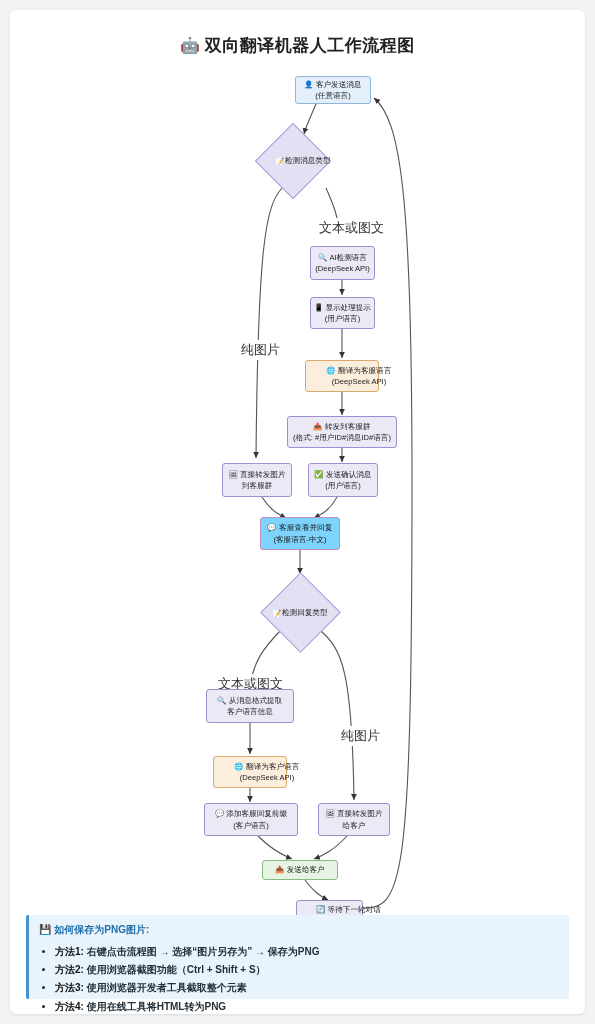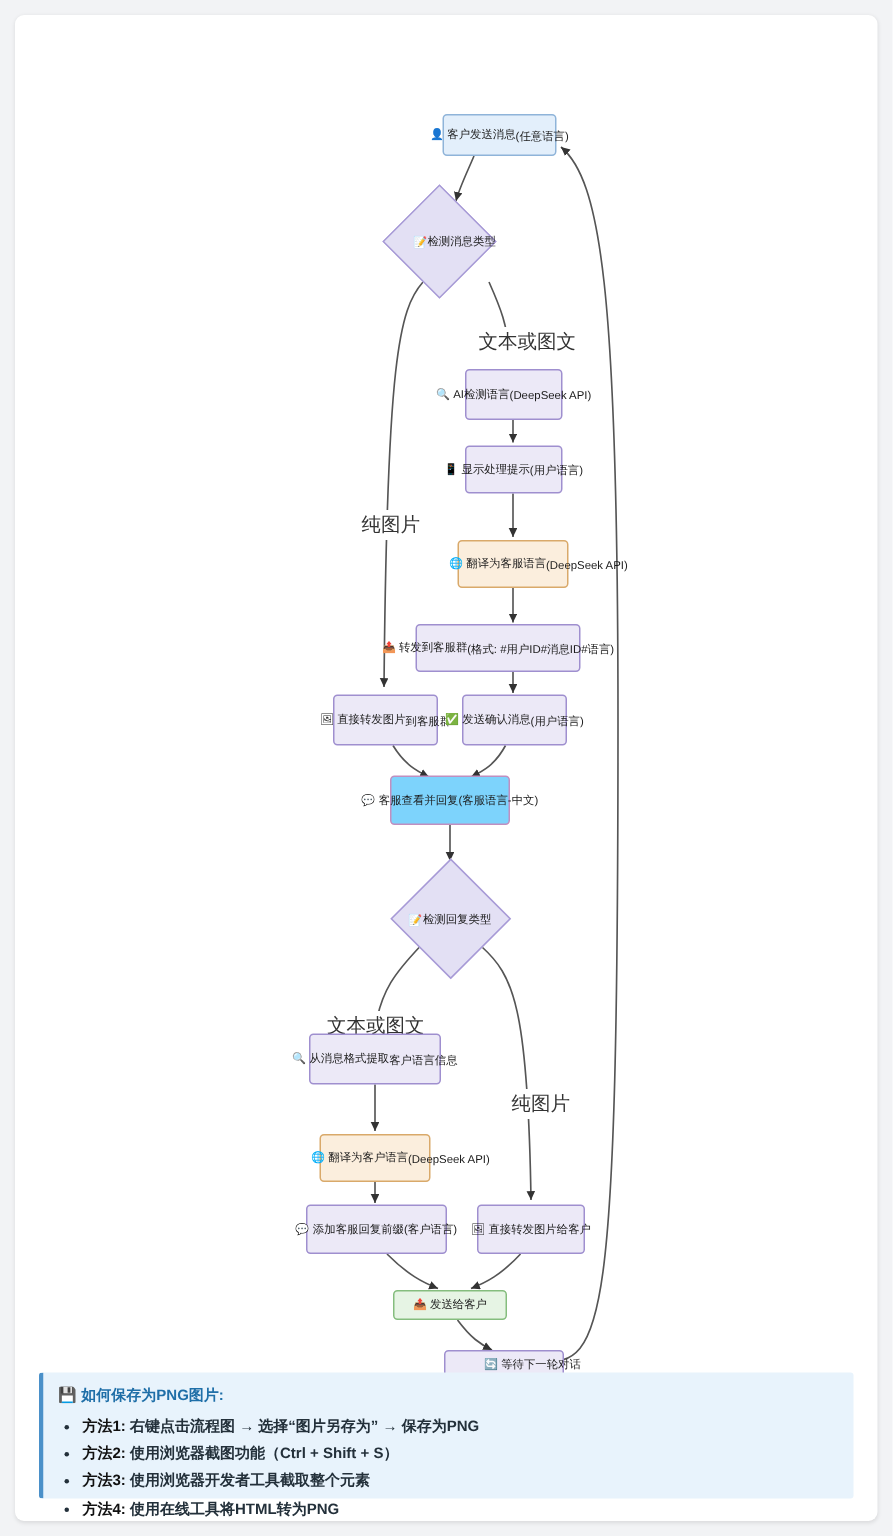--- a/index.html
+++ b/index.html
@@ -32,21 +32,21 @@
   .node {
     position:absolute;
     border:1px solid #9f8fcf;
     background:#ece9f7;
     border-radius:3px;
     font-size:7.6px;
     color:#1b1b1b;
     line-height:1.45;
     text-align:center;
     padding:3px 6px;
-    display:flex; flex-direction:row;
+    display:flex; flex-direction:column;
     align-items:center; justify-content:center;
     white-space:nowrap;
   }
   .node .ln { display:block; }
   .node .ico { font-size:7.5px; margin-right:2px; }
 
   .n-blue   { background:#e3effb; border-color:#8fb4d9; }
   .n-purple { background:#ece9f7; border-color:#9f8fcf; }
   .n-orange { background:#fbeedd; border-color:#d9a96a;padding-left:40px; }
   .n-pink   { background:#7dd3fc; border-color:#c08fc0; }
@@ -91,20 +91,23 @@
     font-size:10px; color:#23303a;
     line-height:1.82; list-style:disc;font-weight:bold;
   }
   .footer li b { color:#111; }
 </style>
 </head>
 <body>
 
 <div class="page">
 
+  <div class="title">
+    <span class="t-icon">🤖</span><span>双向翻译机器人工作流程图</span>
+  </div>
 
   <svg class="edges" viewBox="0 0 575 1004">
     <defs>
       <marker id="ah" markerWidth="7" markerHeight="7" refX="5.4" refY="2.6" orient="auto">
         <path d="M0,0 L5.4,2.6 L0,5.2 z" fill="#333"></path>
       </marker>
     </defs>
     <g stroke="#555" stroke-width="1.1" fill="none" marker-end="url(#ah)">
 
       <path d="M306,94 C300,108 296,116 294,124"></path>
@@ -167,21 +170,21 @@
   <div class="node n-purple" style="left:300px; top:287px; width:65px; height:32px;">
     <span class="ln"><span class="ico">📱</span><span>显示处理提示</span></span>
     <span class="ln">(用户语言)</span>
   </div>
 
   <div class="node n-orange" style="left:295px; top:350px; width:74px; height:32px;">
     <span class="ln"><span class="ico">🌐</span><span>翻译为客服语言</span></span>
     <span class="ln">(DeepSeek API)</span>
   </div>
 
-  <div class="node n-purple" style="left:267px; top:406px; width:110px; height:32px;">
+  <div class="node n-purple" style="left:277px; top:406px; width:110px; height:32px;">
     <span class="ln"><span class="ico">📤</span><span>转发到客服群</span></span>
     <span class="ln">(格式: #用户ID#消息ID#语言)</span>
   </div>
 
   <div class="node n-purple" style="left:212px; top:453px; width:70px; height:34px;">
     <span class="ln"><span class="ico">🖼</span><span>直接转发图片</span></span>
     <span class="ln">到客服群</span>
   </div>
 
   <div class="node n-purple" style="left:298px; top:453px; width:70px; height:34px;">
@@ -220,21 +223,21 @@
 
   <div class="node n-purple" style="left:308px; top:793px; width:72px; height:33px;">
     <span class="ln"><span class="ico">🖼</span><span>直接转发图片</span></span>
     <span class="ln">给客户</span>
   </div>
 
   <div class="node n-green" style="left:252px; top:850px; width:76px; height:20px;">
     <span class="ln"><span class="ico">📤</span><span>发送给客户</span></span>
   </div>
 
-  <div class="node n-purple" style="left:286px; top:890px; width:80px; height:19px;padding-left:44px;">
+  <div class="node n-purple" style="left:286px; top:890px; width:67px; height:19px;padding-left:44px;">
     <span class="ln"><span class="ico">🔄</span><span>等待下一轮对话</span></span>
   </div>
 
   <div class="footer">
     <h4>
       <span>💾</span>
       <span>如何保存为PNG图片:</span>
     </h4>
     <ul>
       <li><b>方法1:</b> <span>右键点击流程图 → 选择“图片另存为” → 保存为PNG</span></li>

